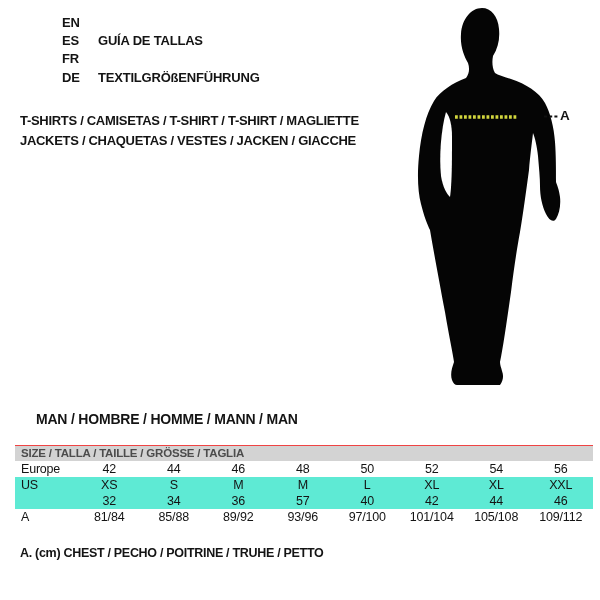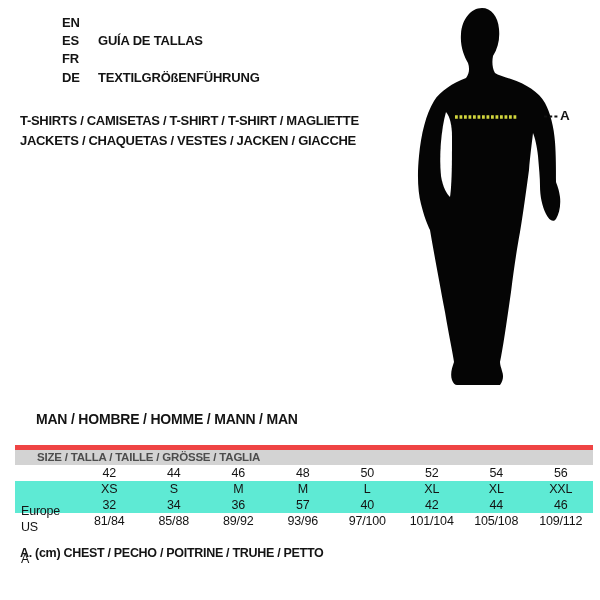--- a/index.html
+++ b/index.html
@@ -17,27 +17,27 @@
   .categories { position:absolute; left:20px; top:111px; }
   .cat-line { font-weight:700; font-size:13px; line-height:19.5px; letter-spacing:-0.3px; }
   
   .figure-svg { position:absolute; left:412px; top:4px; width:170px; height:392px; }
   .a-label { position:absolute; left:560px; top:108px; font-weight:700; font-size:13.5px; }
   
   .section-title { position:absolute; left:36px; top:411px; font-weight:700;
                    font-size:14px; letter-spacing:-0.2px; }
   
   .size-table { position:absolute; left:15px; top:445px; width:578px; }
-  .t-header { background:#d3d3d3; border-top:5px solid #ef4444; height:15px;
-              line-height:15px; padding-left:22px; font-weight:700; font-size:11.5px;
+  .t-header { background:#d3d3d3; border-top:1px solid #ef4444; height:15px;
+              line-height:15px; padding-left:6px; font-weight:700; font-size:11.5px;
               color:#4c4c4c; letter-spacing:-0.2px; }
   .t-row { display:flex; height:16px; line-height:16px; font-size:12.5px;
            letter-spacing:-0.2px; }
   .t-row.alt { background:#5eead4; }
-  .t-label { width:62px; padding-left:6px; box-sizing:border-box;margin-top:38px; }
+  .t-label { width:62px; padding-left:6px; box-sizing:border-box; }
   .t-cell { flex:1; text-align:center; }
   
   .footnote { position:absolute; left:20px; top:546px; font-weight:700;
               font-size:12.5px; letter-spacing:-0.3px; }
 </style>
 </head>
 <body>
 
 <div class="lang-list">
   <div class="lang-row">

